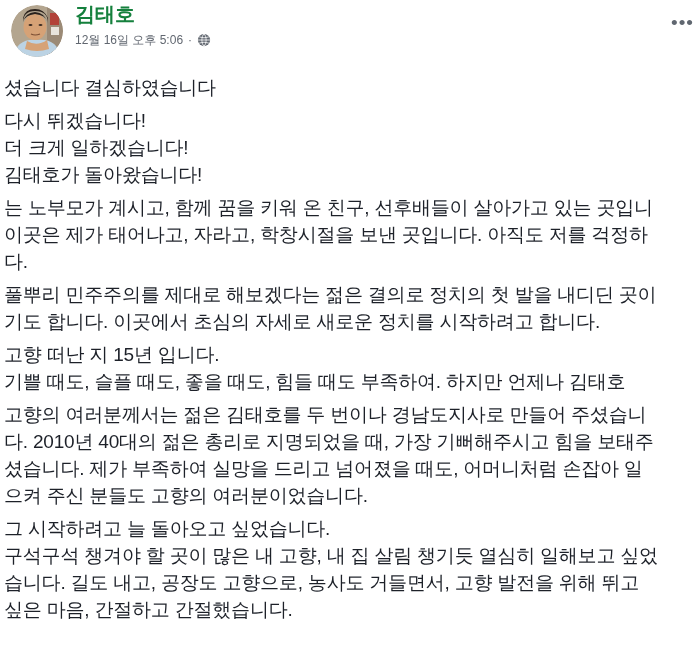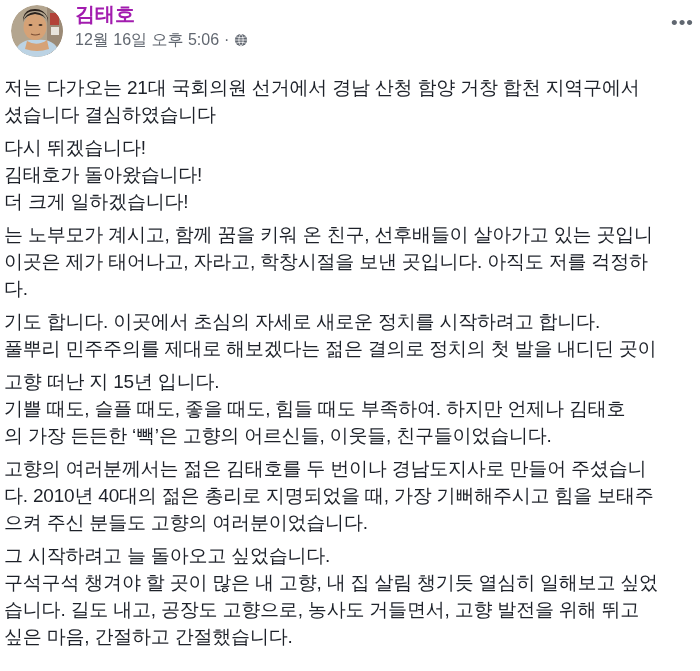--- a/index.html
+++ b/index.html
@@ -30,32 +30,32 @@
     cursor: pointer;
   }
   .hmeta {
     position: absolute;
     left: 64px; top: -4px;
   }
   .author {
     display: inline-block;
     font-size: 20px;
     font-weight: bold;
-    color: #a21caf;
+    color: #15803d;
     text-decoration: none;
     line-height: 26px;
     cursor: pointer;
     text-align: right;
   }
   .meta {
     display: flex;
     align-items: center;
     gap: 5px;
     margin-top: 3px;
-    font-size: 16px;
+    font-size: 12px;
     color: #616770;
     line-height: 20px;
   }
   .meta .sep { color: #616770; }
   .globe { display: inline-flex; align-items: center; }
   .menu {
     position: absolute;
     top: 6px; right: 2px;
     padding: 2px 4px;
     cursor: pointer;
@@ -126,45 +126,44 @@
     </div>
 
     <div class="menu">
       <span>•••</span>
     </div>
 
   </div>
 
   <div class="body">
       <p>
-        <span class="line">저는 다가오는 21대 국회의원 선거에서 경남 산청 함양 거창 합천 지역구에서</span>
         <span class="line">셨습니다 결심하였습니다</span>
       </p>
       <p>
         <span class="line">다시 뛰겠습니다!</span>
+        <span class="line">더 크게 일하겠습니다!</span>
         <span class="line">김태호가 돌아왔습니다!</span>
-        <span class="line">더 크게 일하겠습니다!</span>
       </p>
       <p>
         <span class="line">는 노부모가 계시고, 함께 꿈을 키워 온 친구, 선후배들이 살아가고 있는 곳입니</span>
         <span class="line">이곳은 제가 태어나고, 자라고, 학창시절을 보낸 곳입니다. 아직도 저를 걱정하</span>
         <span class="line">다.</span>
       </p>
       <p>
+        <span class="line">풀뿌리 민주주의를 제대로 해보겠다는 젊은 결의로 정치의 첫 발을 내디딘 곳이</span>
         <span class="line">기도 합니다. 이곳에서 초심의 자세로 새로운 정치를 시작하려고 합니다.</span>
-        <span class="line">풀뿌리 민주주의를 제대로 해보겠다는 젊은 결의로 정치의 첫 발을 내디딘 곳이</span>
       </p>
       <p>
         <span class="line">고향 떠난 지 15년 입니다.</span>
         <span class="line">기쁠 때도, 슬플 때도, 좋을 때도, 힘들 때도 부족하여. 하지만 언제나 김태호</span>
-        <span class="line">의 가장 든든한 ‘빽’은 고향의 어르신들, 이웃들, 친구들이었습니다.</span>
       </p>
       <p>
         <span class="line">고향의 여러분께서는 젊은 김태호를 두 번이나 경남도지사로 만들어 주셨습니</span>
         <span class="line">다. 2010년 40대의 젊은 총리로 지명되었을 때, 가장 기뻐해주시고 힘을 보태주</span>
+        <span class="line">셨습니다. 제가 부족하여 실망을 드리고 넘어졌을 때도, 어머니처럼 손잡아 일</span>
         <span class="line">으켜 주신 분들도 고향의 여러분이었습니다.</span>
       </p>
       <p>
         <span class="line">그 시작하려고 늘 돌아오고 싶었습니다.</span>
         <span class="line">구석구석 챙겨야 할 곳이 많은 내 고향, 내 집 살림 챙기듯 열심히 일해보고 싶었</span>
         <span class="line">습니다. 길도 내고, 공장도 고향으로, 농사도 거들면서, 고향 발전을 위해 뛰고</span>
         <span class="line">싶은 마음, 간절하고 간절했습니다.</span>
       </p>
     </div>
 

